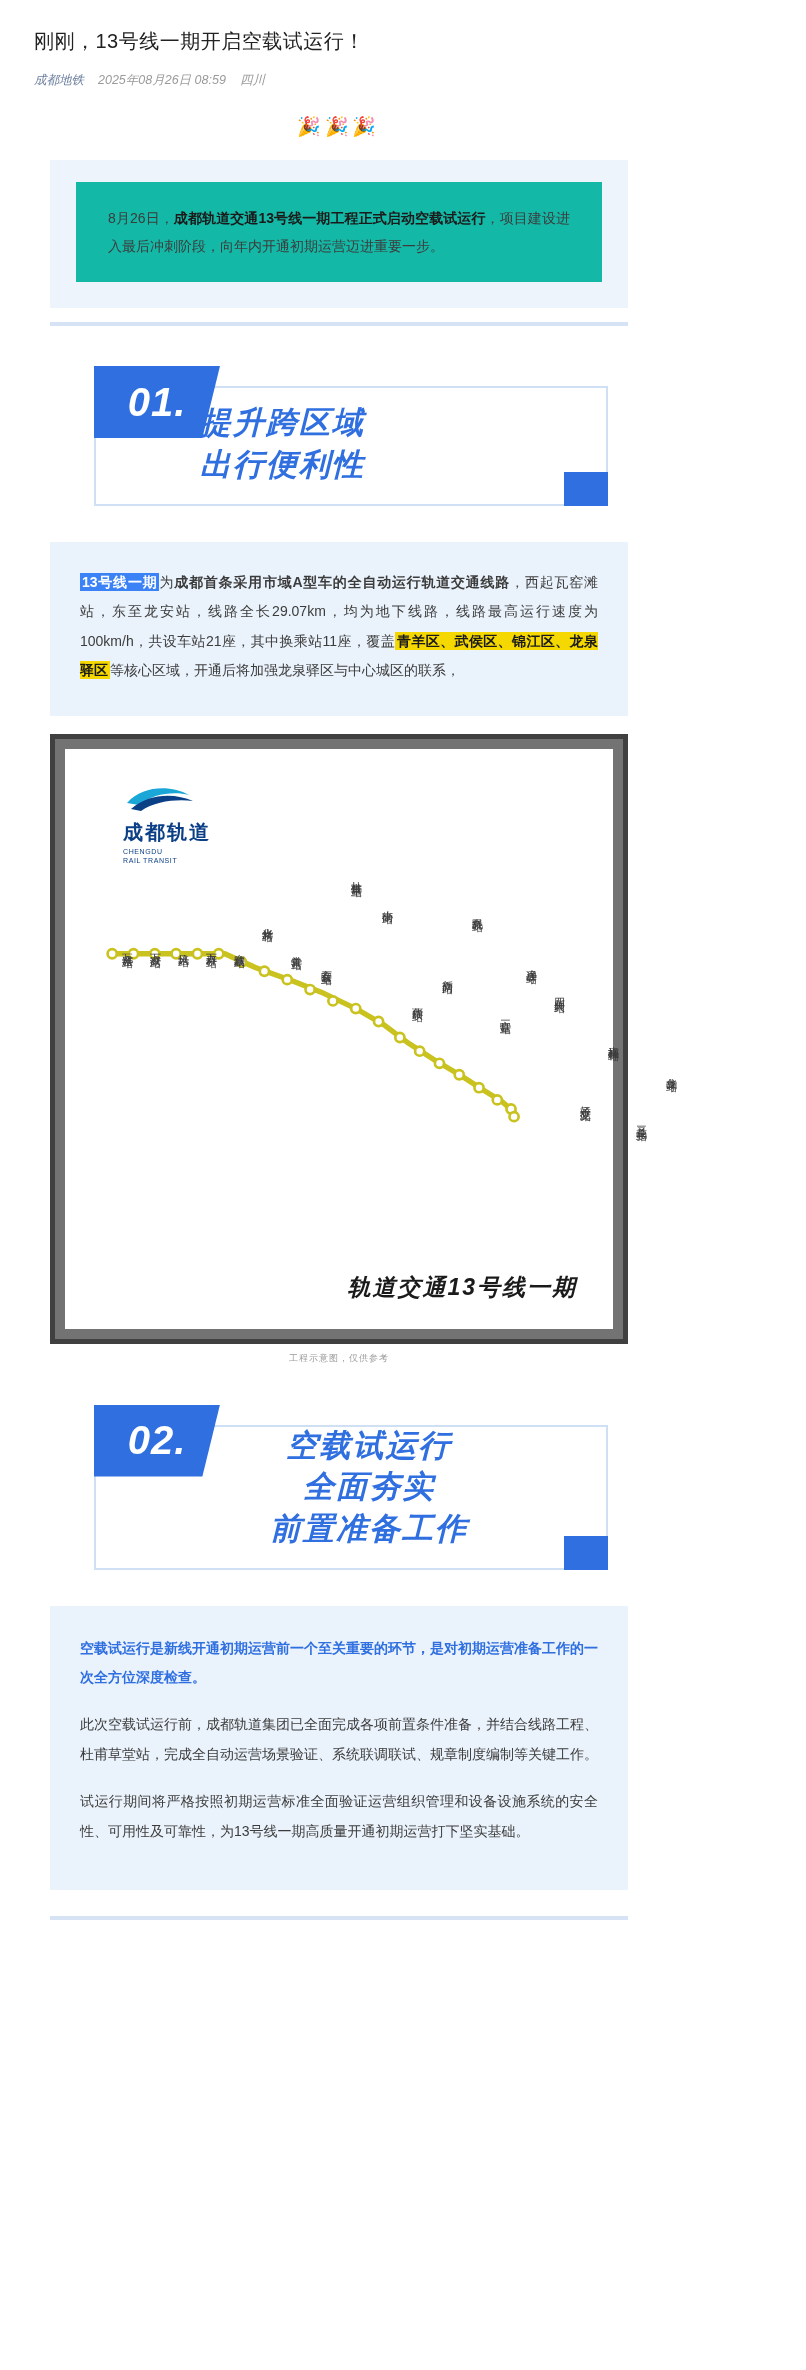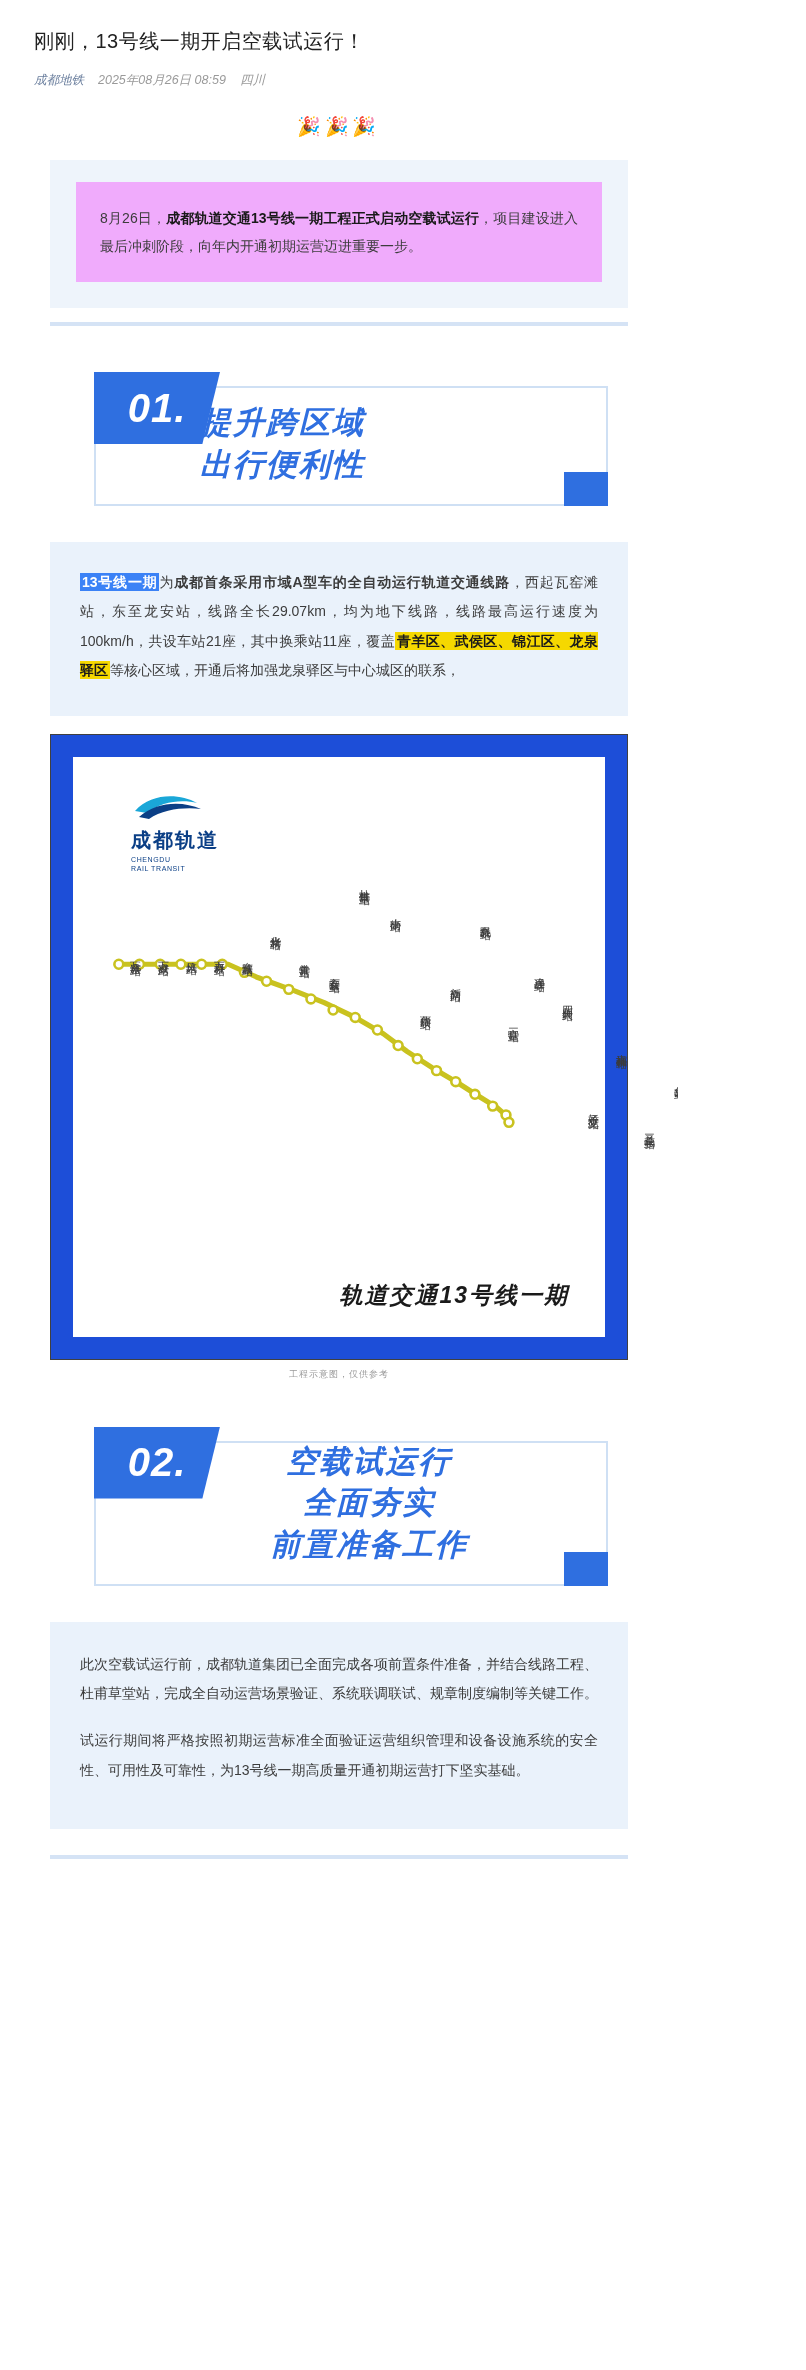--- a/index.html
+++ b/index.html
@@ -52,22 +52,22 @@
   }
 
   
   .intro-wrap {
     margin: 22px 50px 0 50px;
     background: #eef4fb;
     padding: 22px 26px 26px 26px;
     position: relative;
   }
   .intro-inner {
-    background: #f0abfc;
-    padding: 22px 24px;
+    background: #14b8a6;
+    padding: 22px 32px;
     font-size: 14px;
     line-height: 2;
     color: #3c3c3c;
     text-align: justify;
   }
   .intro-inner b { color: #1a1a1a; }
 
   .blue-rule {
     margin: 14px 50px 0 50px;
     height: 4px;
@@ -84,21 +84,21 @@
     position: absolute;
     left: 44px;
     top: 20px;
     right: 20px;
     bottom: 10px;
     border: 2px solid #cfe0f4;
   }
   .sh-num {
     position: absolute;
     left: 44px;
-    top: 6px;
+    top: 0;
     width: 126px;
     height: 72px;
     background: #2f6fe0;
     color: #ffffff;
     font-size: 40px;
     font-weight: 700;
     font-style: italic;
     letter-spacing: 1px;
     display: flex;
     align-items: center;
@@ -145,23 +145,23 @@
   .hl-y {
     background: #f5d800;
     color: #1a1a1a;
     padding: 1px 2px;
     font-weight: 700;
   }
 
   
   .figure {
     margin: 18px 50px 0 50px;
-    background: #1d4ed8;
-    border: 1px solid #404040;
-    padding: 22px;
+    background: #737373;
+    border: 5px solid #404040;
+    padding: 10px;
   }
   .figure-inner {
     position: relative;
     width: 100%;
     height: 580px;
     background: #ffffff;
   }
   .logo {
     position: absolute;
     left: 58px;
@@ -343,19 +343,20 @@
     <div class="sh-num">02.</div>
     <div class="sh-title center">
       <div>空载试运行</div>
       <div>全面夯实</div>
       <div>前置准备工作</div>
     </div>
     <div class="sh-corner"></div>
   </div>
 
   <div class="block2">
+    <p class="lead">空载试运行是新线开通初期运营前一个至关重要的环节，是对初期运营准备工作的一次全方位深度检查。</p>
     <p>此次空载试运行前，成都轨道集团已全面完成各项前置条件准备，并结合线路工程、杜甫草堂站，完成全自动运营场景验证、系统联调联试、规章制度编制等关键工作。</p>
     <p>试运行期间将严格按照初期运营标准全面验证运营组织管理和设备设施系统的安全性、可用性及可靠性，为13号线一期高质量开通初期运营打下坚实基础。</p>
   </div>
 
   <div class="bottom-rule"></div>
 
 </div>
 
 </body></html>

